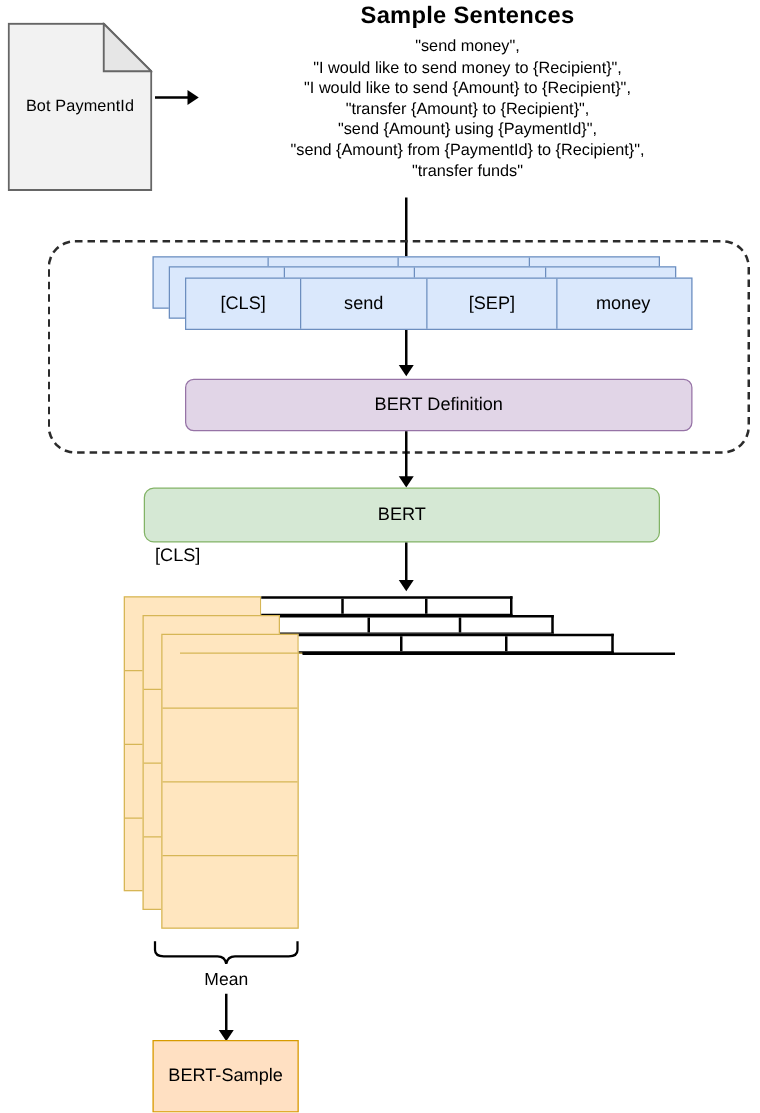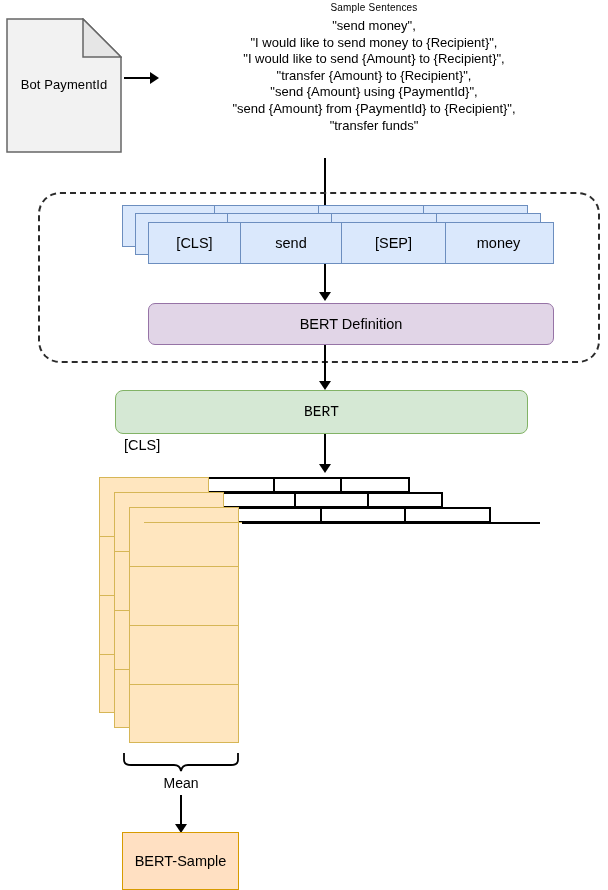--- a/index.html
+++ b/index.html
@@ -20,21 +20,21 @@
     display:flex;align-items:center;justify-content:center;
     font-size:13px;line-height:1.1;text-align:center;
     letter-spacing:.1px;
   }
 
   
   #sentences-block{
     left:148px;top:2px;width:452px;text-align:center;
   }
   #sentences-title{
-    font-size:10px;font-weight:normal;margin:0 0 5px 0;letter-spacing:.2px;
+    font-size:19px;font-weight:bold;margin:0 0 5px 0;letter-spacing:.2px;
   }
   #sentences-list{
     font-size:13px;line-height:16.6px;
   }
   #sentences-list div{white-space:nowrap;}
 
   
   #tokenizer-group{
     left:38px;top:192px;width:562px;height:171px;
     border:2px dashed #2b2b2b;border-radius:22px;
@@ -67,21 +67,20 @@
     font-size:14.5px;
   }
 
   
   #bert-box{
     left:115px;top:390px;width:413px;height:44px;
     box-sizing:border-box;
     background:#d5e8d4;border:1.4px solid #82b366;border-radius:8px;
     display:flex;align-items:center;justify-content:center;
     font-size:14.5px;
-    font-family:Liberation Mono, monospace;
   }
 
   
   #cls-label{
     left:124px;top:437px;font-size:14.5px;
   }
   
   .sheet{
     box-sizing:border-box;
     background:#ffe6bf;border:1.6px solid #d6b656;

